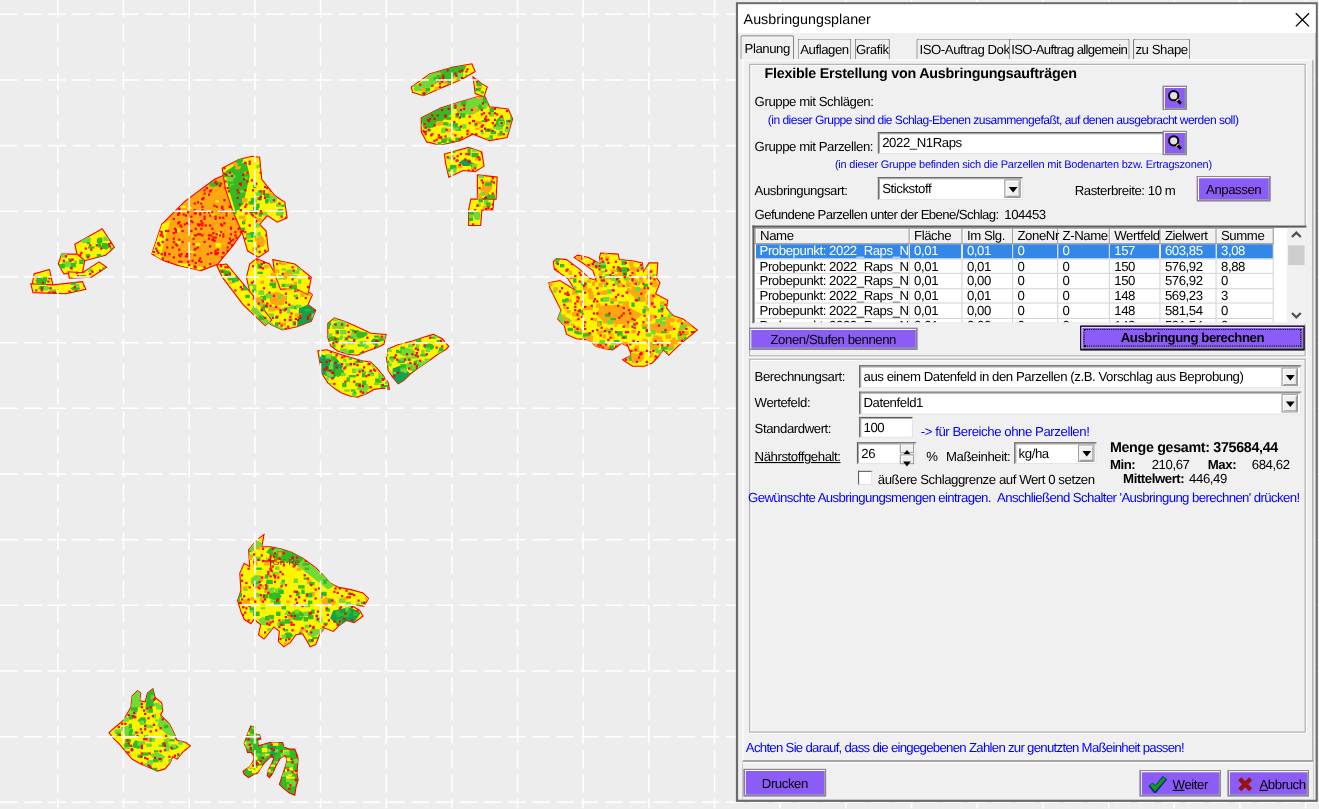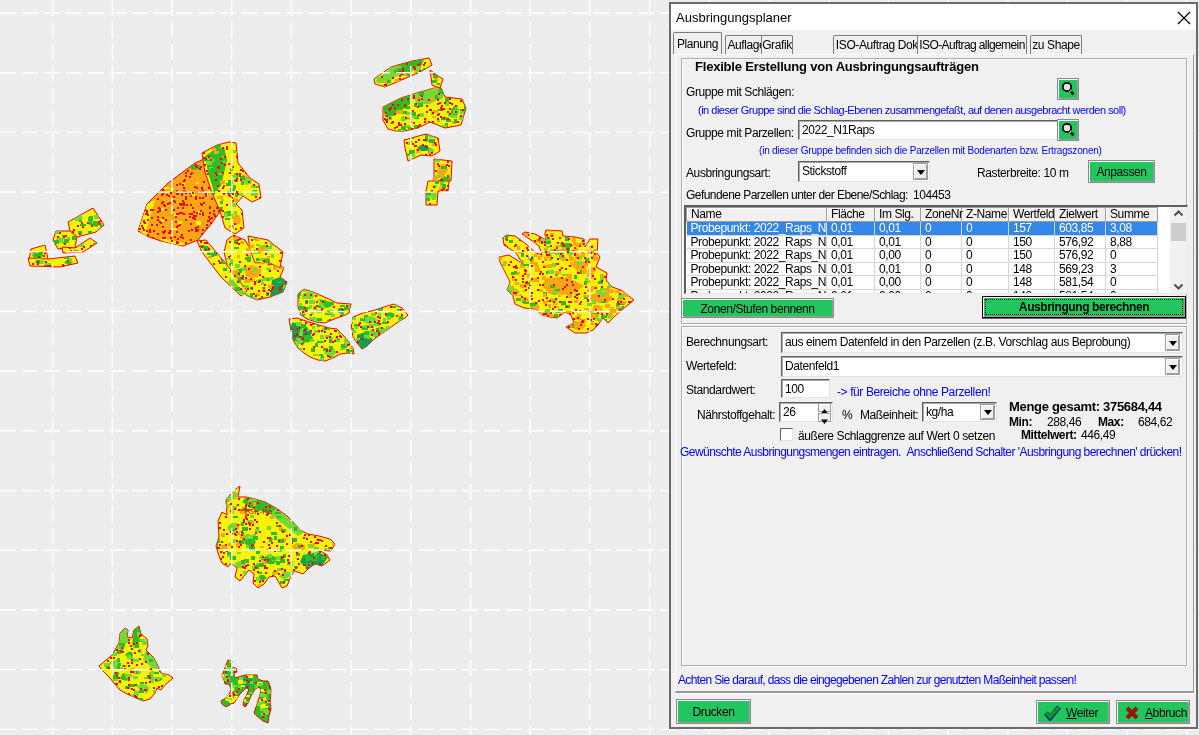--- a/index.html
+++ b/index.html
@@ -5,21 +5,21 @@
     font-family:"Liberation Sans",sans-serif;}
   #dlg{position:absolute;left:669px;top:2px;width:529px;height:727px;background:#f0f0f0;
     border:2px solid #6b6b6b;font-size:12px;color:#000;box-sizing:border-box;}
   #dlg *{box-sizing:border-box;}
   .ab{position:absolute;}
   .lbl{position:absolute;letter-spacing:-0.4px;white-space:nowrap;}
   .blue{color:#0000fd;}
   .edit{position:absolute;background:#fff;border-top:1px solid #5f5f5f;border-left:1px solid #5f5f5f;
     border-bottom:1px solid #e3e3e3;border-right:1px solid #e3e3e3;
     box-shadow:inset 1px 1px 0 #a9a9a9;padding:2px 0 0 3px;letter-spacing:-0.4px;white-space:nowrap;overflow:hidden;}
-  .btn{position:absolute;background:#22c55e;border:1px solid #8b8b8b;
+  .btn{position:absolute;background:#8b5cf6;border:1px solid #8b8b8b;
     box-shadow:inset 1px 1px 0 #ffffff,inset -1px -1px 0 #9d9d9d;
     text-align:center;letter-spacing:-0.4px;overflow:hidden;}
   .gbox{position:absolute;border:1px solid #adadad;box-shadow:1px 1px 0 #ffffff,inset 1px 1px 0 #ffffff;}
   .tab{position:absolute;background:#f0f0f0;border:1px solid #7c7c7c;border-bottom:none;
     border-radius:2px 2px 0 0;text-align:center;letter-spacing:-0.4px;white-space:nowrap;overflow:hidden;}
   .arrowbtn{position:absolute;background:#f0f0f0;border:1px solid #9d9d9d;
     box-shadow:inset 1px 1px 0 #ffffff,inset -1px -1px 0 #9d9d9d;}
   .arrowbtn:after{content:"";position:absolute;left:50%;top:50%;margin:-2px 0 0 -4px;
     border:4px solid transparent;border-top:5px solid #000;}
   th,td{box-sizing:border-box;}
@@ -2353,21 +2353,21 @@
 <div id="dlg">
 
  <div class="ab" style="left:0;top:0;width:525px;height:26px;background:#fff;"></div>
  <div class="lbl" style="left:5px;top:6px;font-size:13px;letter-spacing:0;">Ausbringungsplaner</div>
  <svg class="ab" style="left:506px;top:7px" width="14" height="14">
       <path d="M1 1 L13 13 M13 1 L1 13" stroke="#000" stroke-width="1.2"></path>
     </svg>
 
  <div class="tab" style="left:2px;top:28px;width:49px;height:22px;padding-top:4px;z-index:2;">Planung</div>
  <div class="tab" style="left:54px;top:31px;width:49px;height:19px;padding-top:2px;">Auflagen</div>
- <div class="tab" style="left:90px;top:31px;width:32px;height:19px;padding-top:2px;">Grafik</div>
+ <div class="tab" style="left:106px;top:31px;width:32px;height:19px;padding-top:2px;">Grafik</div>
  <div class="tab" style="left:162px;top:31px;width:94px;height:19px;padding-top:2px;text-align:center;">ISO-Auftrag Doku</div>
  <div class="tab" style="left:246px;top:31px;width:110px;height:19px;padding-top:2px;letter-spacing:-0.6px;">ISO-Auftrag allgemein</div>
  <div class="tab" style="left:359px;top:31px;width:52px;height:19px;padding-top:2px;">zu Shape</div>
  <div class="tab" style="left:414px;top:31px;width:48px;height:19px;padding-top:2px;margin-top:44px;">zu RST</div>
 
  <div class="ab" style="left:4px;top:50px;width:519px;height:638px;background:#f0f0f0;border:1px solid;border-color:#fff #9a9a9a #9a9a9a #fff;"></div>
 
  <div class="gbox" style="left:10px;top:54px;width:506px;height:266px;"></div>
  <div class="lbl" style="left:24px;top:55px;font-weight:bold;font-size:13px;letter-spacing:-0.2px;">Flexible Erstellung von Ausbringungsaufträgen</div>
 
@@ -2498,36 +2498,36 @@
  <div class="arrowbtn" style="left:494px;top:330px;width:15px;height:17px;"></div>
 
  <div class="lbl" style="left:15px;top:355px;">Wertefeld:</div>
  <div class="edit" style="left:110px;top:352px;width:402px;height:21px;">Datenfeld1</div>
  <div class="arrowbtn" style="left:494px;top:354px;width:15px;height:17px;"></div>
 
  <div class="lbl" style="left:15px;top:379px;">Standardwert:</div>
  <div class="edit" style="left:110px;top:375px;width:49px;height:19px;">100</div>
  <div class="lbl blue" style="left:166px;top:381px;">-&gt; für Bereiche ohne Parzellen!</div>
 
- <div class="lbl" style="left:26px;top:404px;">Nährstoffgehalt:</div>
+ <div class="lbl" style="left:15px;top:404px;text-decoration:underline;">Nährstoffgehalt:</div>
  <div class="edit" style="left:108px;top:398px;width:54px;height:20px;">26</div>
  <div class="ab" style="left:147px;top:399px;width:13px;height:9px;background:#f0f0f0;border:1px solid #9d9d9d;box-shadow:inset 1px 1px 0 #fff;"><svg width="11" height="7">
         <path d="M5.5 1 L9 5.5 L2 5.5 Z" fill="#000"></path>
       </svg></div>
  <div class="ab" style="left:147px;top:409px;width:13px;height:9px;background:#f0f0f0;border:1px solid #9d9d9d;box-shadow:inset 1px 1px 0 #fff;"><svg width="11" height="7">
         <path d="M5.5 6 L9 1.5 L2 1.5 Z" fill="#000"></path>
       </svg></div>
  <div class="lbl" style="left:171px;top:404px;">%</div>
  <div class="lbl" style="left:189px;top:404px;">Maßeinheit:</div>
  <div class="edit" style="left:251px;top:398px;width:75px;height:20px;">kg/ha</div>
  <div class="arrowbtn" style="left:309px;top:400px;width:15px;height:16px;"></div>
 
  <div class="lbl" style="left:338px;top:395px;font-weight:bold;font-size:13px;letter-spacing:-0.3px;">Menge gesamt: 375684,44</div>
  <div class="lbl" style="left:338px;top:411px;font-weight:bold;">Min:</div>
- <div class="lbl" style="left:376px;top:411px;">288,46</div>
+ <div class="lbl" style="left:376px;top:411px;">210,67</div>
  <div class="lbl" style="left:427px;top:411px;font-weight:bold;">Max:</div>
  <div class="lbl" style="left:467px;top:411px;">684,62</div>
  <div class="lbl" style="left:338px;top:424px;font-weight:bold;margin-left:12px;">Mittelwert:</div>
  <div class="lbl" style="left:410px;top:424px;">446,49</div>
 
  <div class="ab" style="left:109px;top:424px;width:13px;height:13px;background:#fff;border-top:1px solid #5f5f5f;border-left:1px solid #5f5f5f;border-bottom:1px solid #e3e3e3;border-right:1px solid #e3e3e3;"></div>
  <div class="lbl" style="left:127px;top:425px;">äußere Schlaggrenze auf Wert 0 setzen</div>
 
  <div class="lbl blue" style="left:9px;top:441px;letter-spacing:-0.55px;">Gewünschte Ausbringungsmengen eintragen.&nbsp;&nbsp;Anschließend Schalter 'Ausbringung berechnen' drücken!</div>
 

